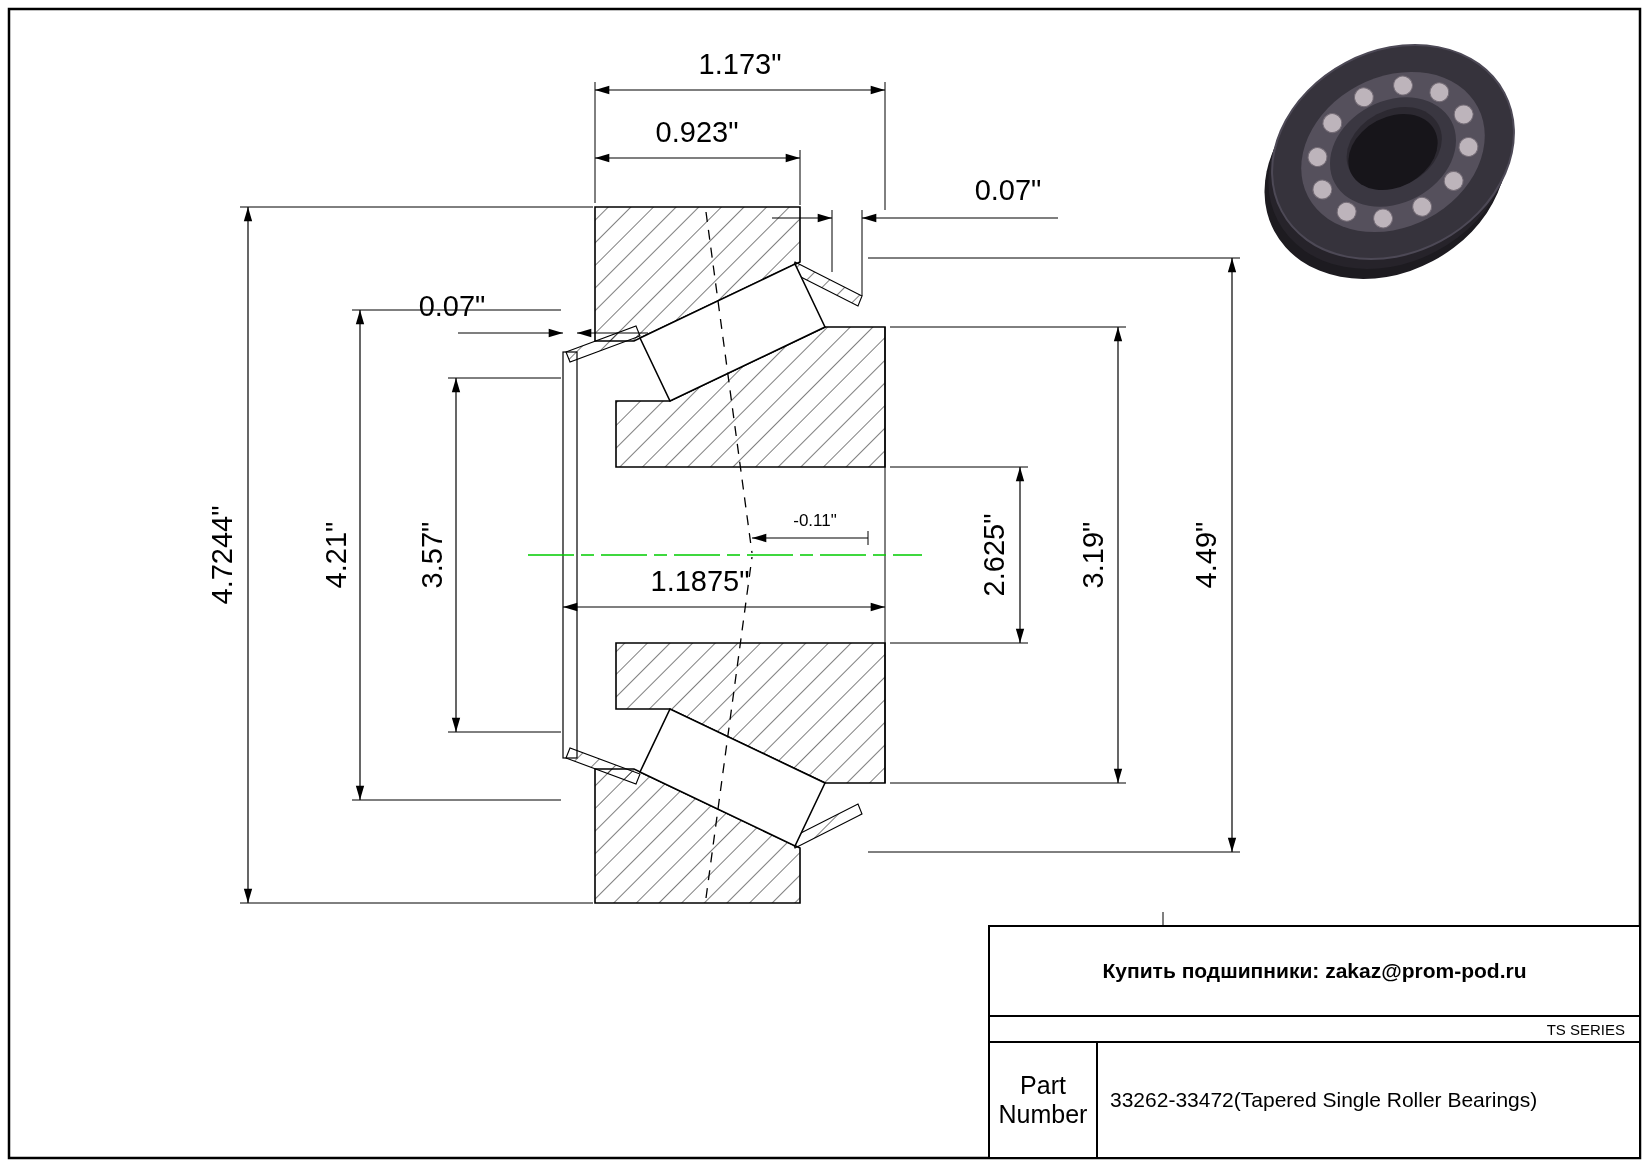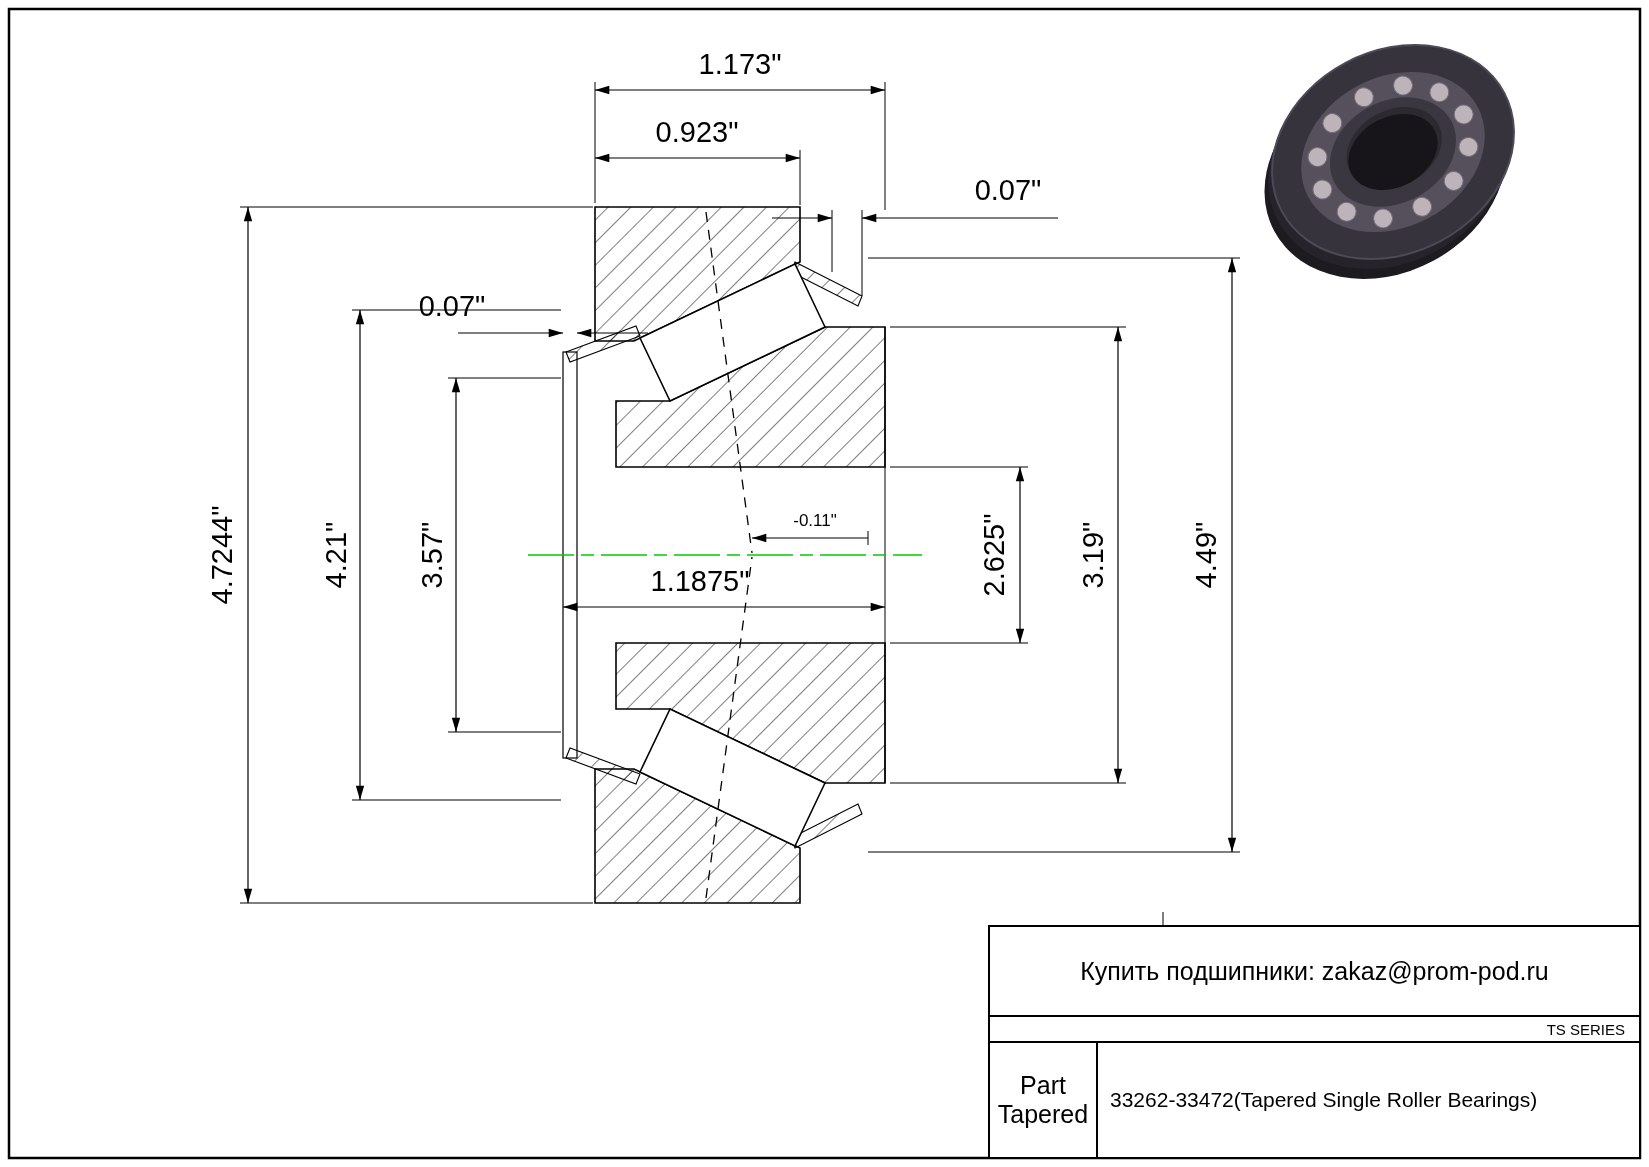--- a/index.html
+++ b/index.html
@@ -19,21 +19,21 @@
   .dim-label-small{font-size:17px;}
   .outline{fill:#ffffff;stroke:#000;stroke-width:1.6;}
   .thin{stroke:#000;stroke-width:1;fill:none;}
   .dimline{stroke:#000;stroke-width:1.2;fill:none;}
   .title-block{
     position:absolute;left:988px;top:925px;width:651px;height:232px;
     border-top:2px solid #000;border-left:2px solid #000;
     box-sizing:border-box;display:flex;flex-direction:column;
     background:#ffffff;
   }
-  .tb-row1{height:88px;border-bottom:2px solid #000;display:flex;align-items:center;justify-content:center;font-size:25px;}
+  .tb-row1{height:88px;border-bottom:2px solid #000;display:flex;align-items:center;justify-content:center;font-size:21px;font-weight:bold;}
   .tb-row2{height:26px;border-bottom:2px solid #000;display:flex;align-items:center;justify-content:flex-end;padding-right:14px;font-size:15px;box-sizing:border-box;}
   .tb-row3{flex:1;display:flex;}
   .tb-part-label{width:108px;border-right:2px solid #000;display:flex;align-items:center;justify-content:center;text-align:center;font-size:25px;line-height:1.15;padding:0 5px;box-sizing:border-box;}
   .tb-part-value{flex:1;display:flex;align-items:center;padding-left:12px;font-size:21px;}
 </style>
 </head>
 <body>
 
 <div class="page">
 
@@ -176,18 +176,18 @@
     <ellipse cx="0" cy="0" rx="66" ry="51" fill="#3a3741"></ellipse>
     <ellipse cx="3" cy="-3" rx="50" ry="38" fill="#2c2931"></ellipse>
     <ellipse cx="0" cy="0" rx="47" ry="35" fill="#17151a"></ellipse>
   </g>
 </svg>
 
 <div class="title-block">
   <div class="tb-row1">Купить подшипники: zakaz@prom-pod.ru</div>
   <div class="tb-row2">TS SERIES</div>
   <div class="tb-row3">
-    <div class="tb-part-label">Part Tapered</div>
+    <div class="tb-part-label">Part Number</div>
     <div class="tb-part-value">33262-33472(Tapered Single Roller Bearings)</div>
   </div>
 </div>
 
 </div>
 
 </body></html>

